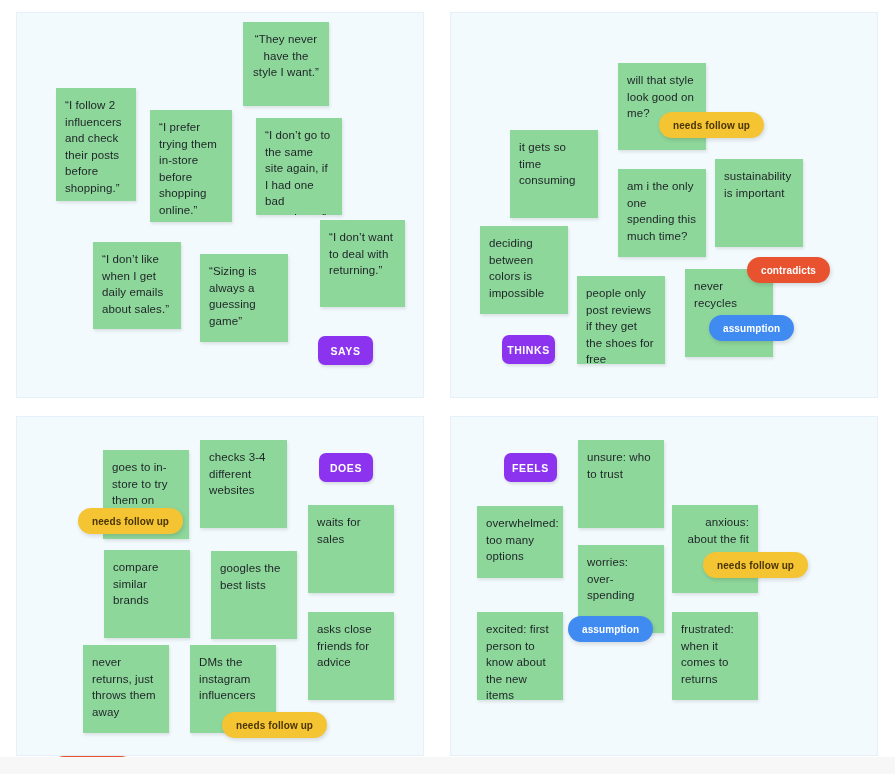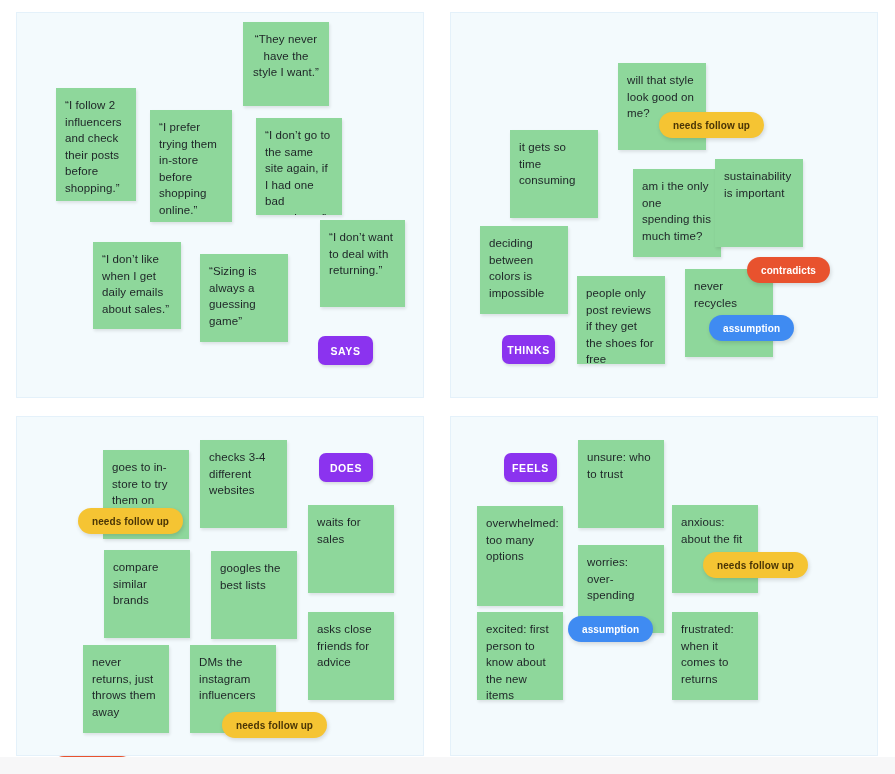--- a/index.html
+++ b/index.html
@@ -124,21 +124,21 @@
       <div class="note" style="left: 243px; top: 22px; width: 86px; height: 84px; text-align: center;">“They never have the style I want.”</div>
       <div class="note" style="left: 56px; top: 88px; width: 80px; height: 113px;">“I follow 2 influencers and check their posts before shopping.”</div>
       <div class="note" style="left: 150px; top: 110px; width: 82px; height: 112px;">“I prefer trying them in-store before shopping online.”</div>
       <div class="note" style="left: 256px; top: 118px; width: 86px; height: 97px;">“I don’t go to the same site again, if I had one bad experience”</div>
       <div class="note" style="left: 320px; top: 220px; width: 85px; height: 87px;">“I don’t want to deal with returning.”</div>
       <div class="note" style="left: 93px; top: 242px; width: 88px; height: 87px;">“I don’t like when I get daily emails about sales.”</div>
       <div class="note" style="left: 200px; top: 254px; width: 88px; height: 88px;">“Sizing is always a guessing game”</div>
       <div class="chip" style="left: 318px; top: 336px; width: 55px; height: 29px;">SAYS</div>
       <div class="note" style="left: 618px; top: 63px; width: 88px; height: 87px;">will that style look good on me?</div>
       <div class="note" style="left: 510px; top: 130px; width: 88px; height: 88px;">it gets so time consuming</div>
-      <div class="note" style="left: 618px; top: 169px; width: 88px; height: 88px; margin-left: 15px;">am i the only one spending this much time?</div>
+      <div class="note" style="left: 618px; top: 169px; width: 88px; height: 88px;">am i the only one spending this much time?</div>
       <div class="note" style="left: 715px; top: 159px; width: 88px; height: 88px;">sustainability is important</div>
       <div class="note" style="left: 480px; top: 226px; width: 88px; height: 88px;">deciding between colors is impossible</div>
       <div class="note" style="left: 577px; top: 276px; width: 88px; height: 88px;">people only post reviews if they get the shoes for free</div>
       <div class="note" style="left: 685px; top: 269px; width: 88px; height: 88px;">never recycles</div>
       <div class="chip" style="left: 502px; top: 335px; width: 53px; height: 29px;">THINKS</div>
       <div class="pill pill-followup" style="left: 659px; top: 112px;">needs follow up</div>
       <div class="pill pill-contradict" style="left: 747px; top: 213px;">contradicts</div>
       <div class="pill pill-assumption" style="left: 709px; top: 315px;">assumption</div>
       <div class="note" style="left: 103px; top: 450px; width: 86px; height: 89px;">goes to in-store to try them on</div>
       <div class="note" style="left: 200px; top: 440px; width: 87px; height: 88px;">checks 3-4 different websites</div>
@@ -146,22 +146,22 @@
       <div class="note" style="left: 104px; top: 550px; width: 86px; height: 88px;">compare similar brands</div>
       <div class="note" style="left: 211px; top: 551px; width: 86px; height: 88px;">googles the best lists</div>
       <div class="note" style="left: 308px; top: 612px; width: 86px; height: 88px;">asks close friends for advice</div>
       <div class="note" style="left: 83px; top: 645px; width: 86px; height: 88px;">never returns, just throws them away</div>
       <div class="note" style="left: 190px; top: 645px; width: 86px; height: 88px;">DMs the instagram influencers</div>
       <div class="chip" style="left: 319px; top: 453px; width: 54px; height: 29px;">DOES</div>
       <div class="pill pill-followup" style="left: 78px; top: 508px;">needs follow up</div>
       <div class="pill pill-contradict" style="left: 51px; top: 712px;">contradicts</div>
       <div class="pill pill-followup" style="left: 222px; top: 712px;">needs follow up</div>
       <div class="note" style="left: 578px; top: 440px; width: 86px; height: 88px;">unsure: who to trust</div>
-      <div class="note" style="left: 477px; top: 506px; width: 86px; height: 100px;">overwhelmed: too many options</div>
-      <div class="note" style="left: 672px; top: 505px; width: 86px; height: 88px;">anxious: about the fit</div>
+      <div class="note" style="left: 477px; top: 506px; width: 86px; height: 72px;">overwhelmed: too many options</div>
+      <div class="note" style="left: 672px; top: 505px; width: 86px; height: 88px; text-align: right;">anxious: about the fit</div>
       <div class="note" style="left: 578px; top: 545px; width: 86px; height: 88px;">worries: over-spending</div>
       <div class="note" style="left: 477px; top: 612px; width: 86px; height: 88px;">excited: first person to know about the new items</div>
       <div class="note" style="left: 672px; top: 612px; width: 86px; height: 88px;">frustrated: when it comes to returns</div>
       <div class="chip" style="left: 504px; top: 453px; width: 53px; height: 29px;">FEELS</div>
       <div class="pill pill-followup" style="left: 703px; top: 552px;">needs follow up</div>
       <div class="pill pill-assumption" style="left: 568px; top: 616px;">assumption</div>
     </div>
 
 
   <div class="bottom-strip"></div>

